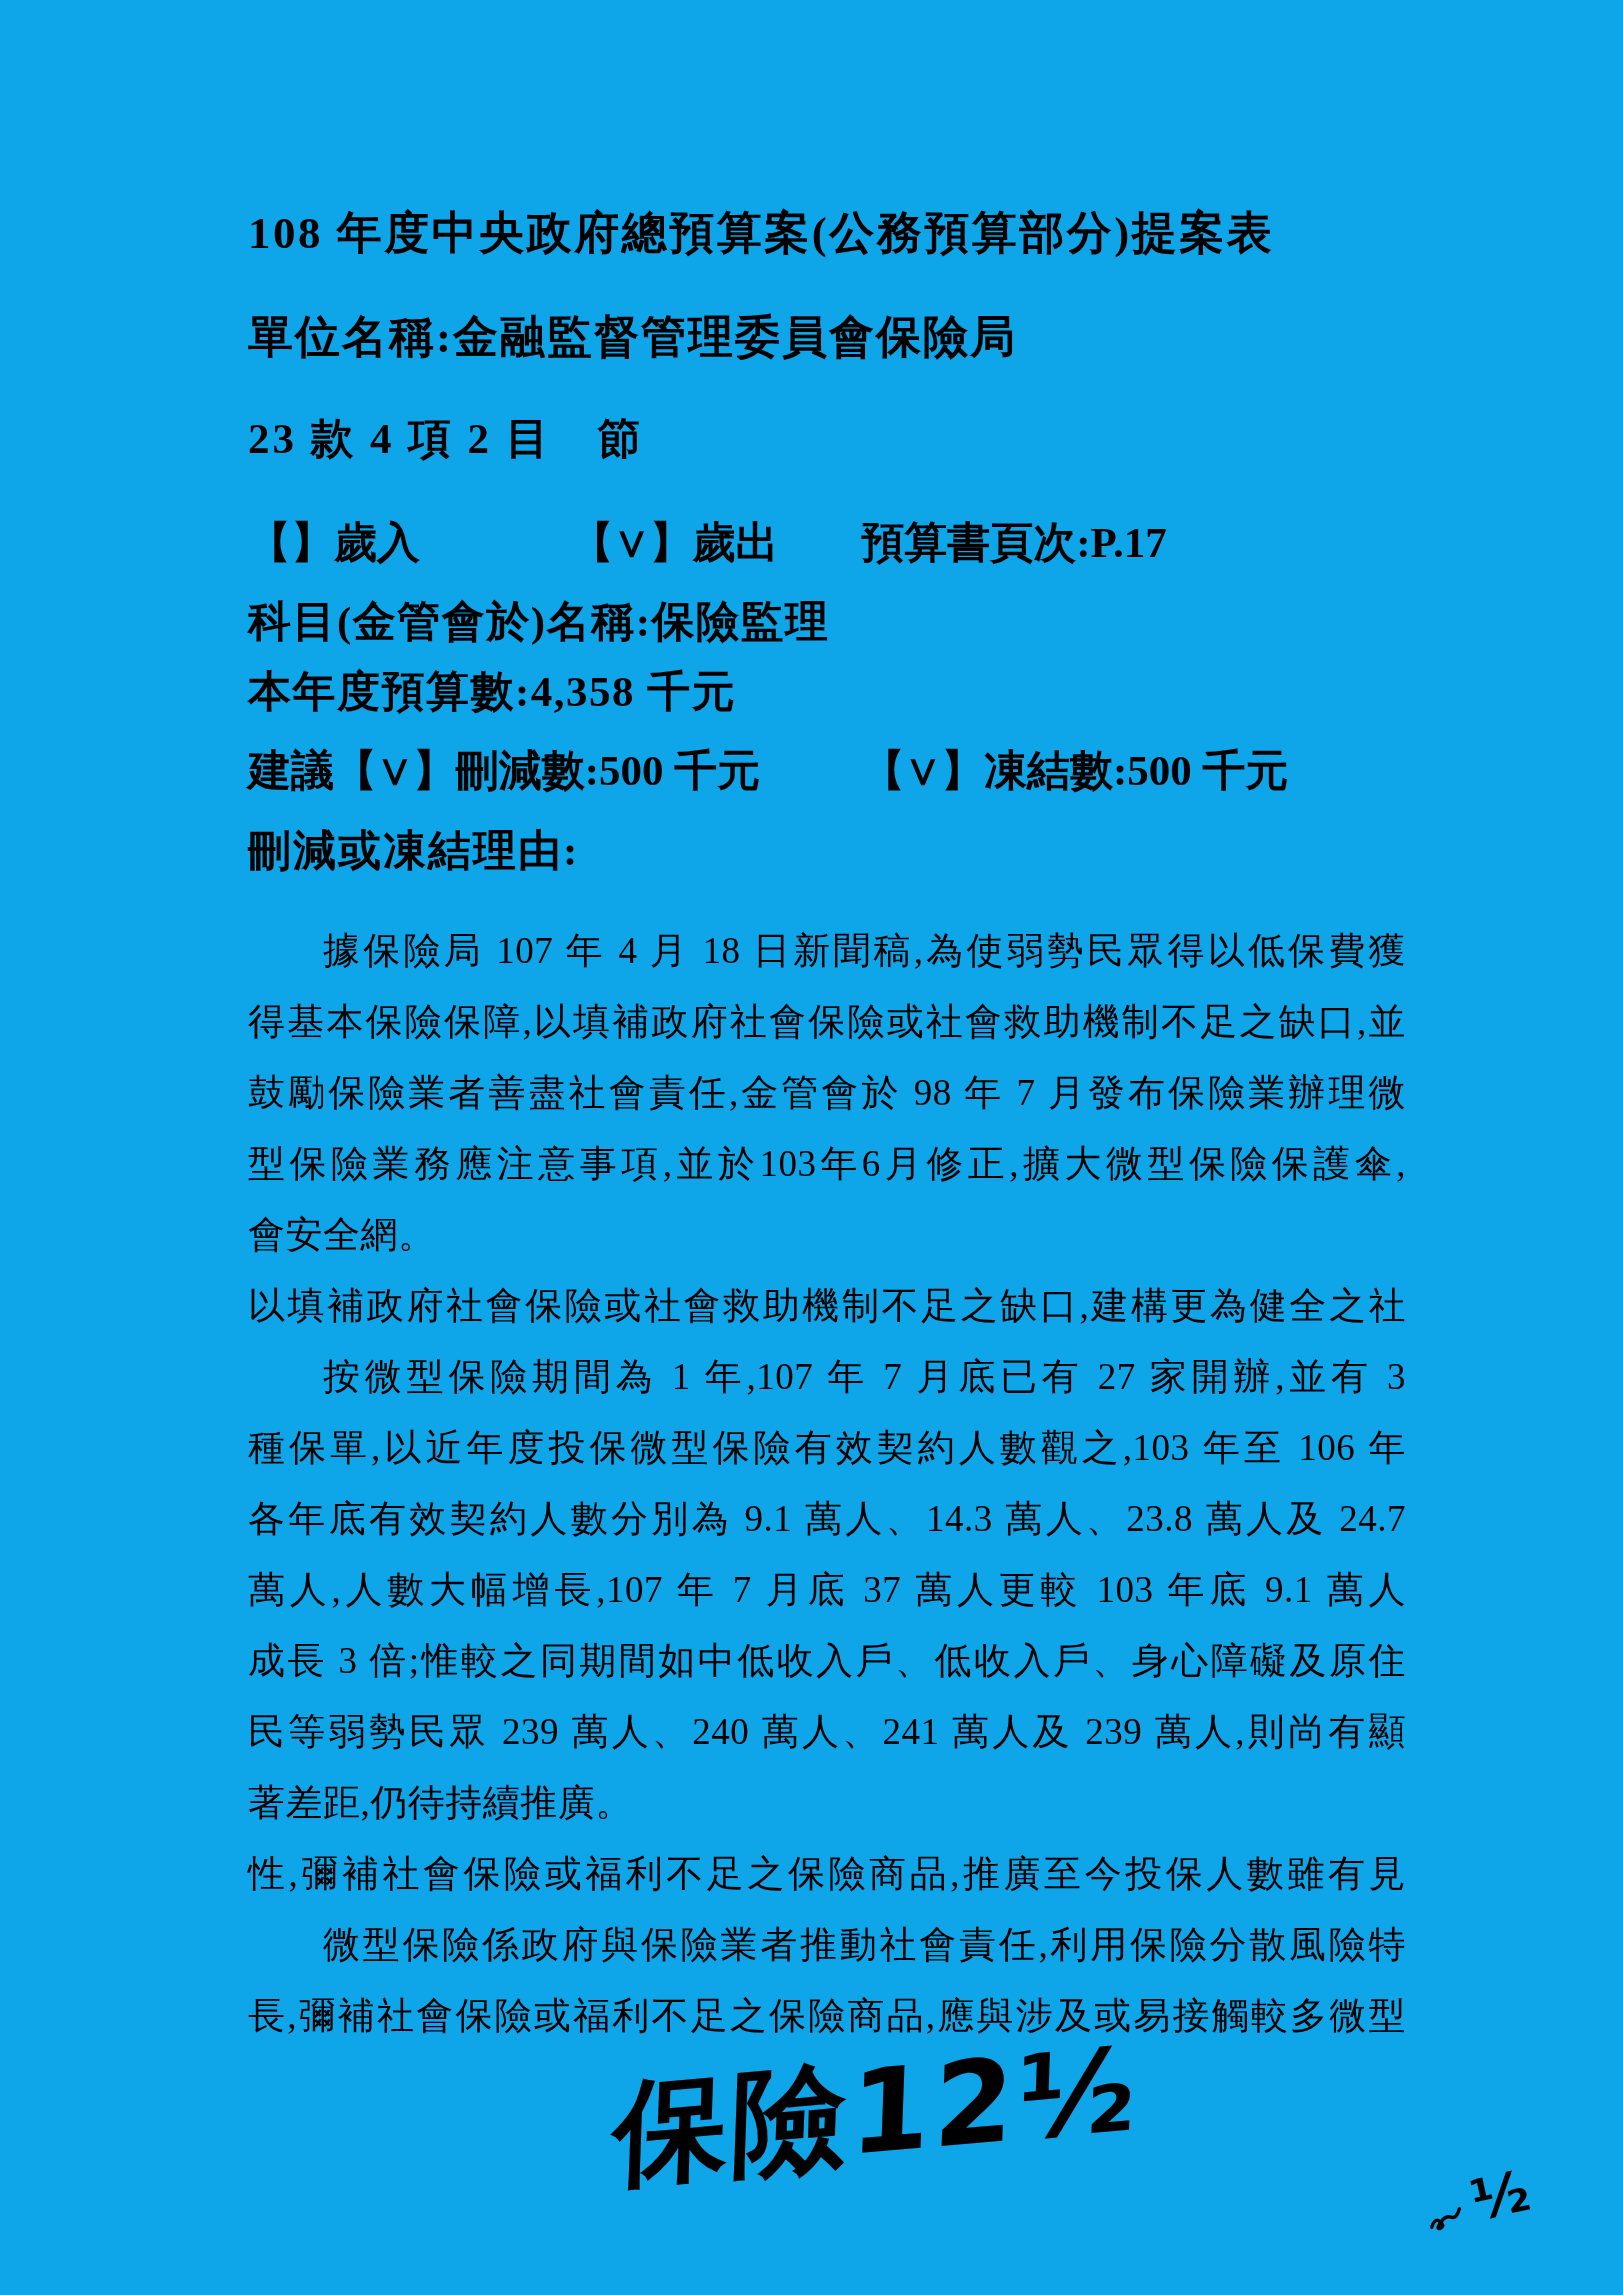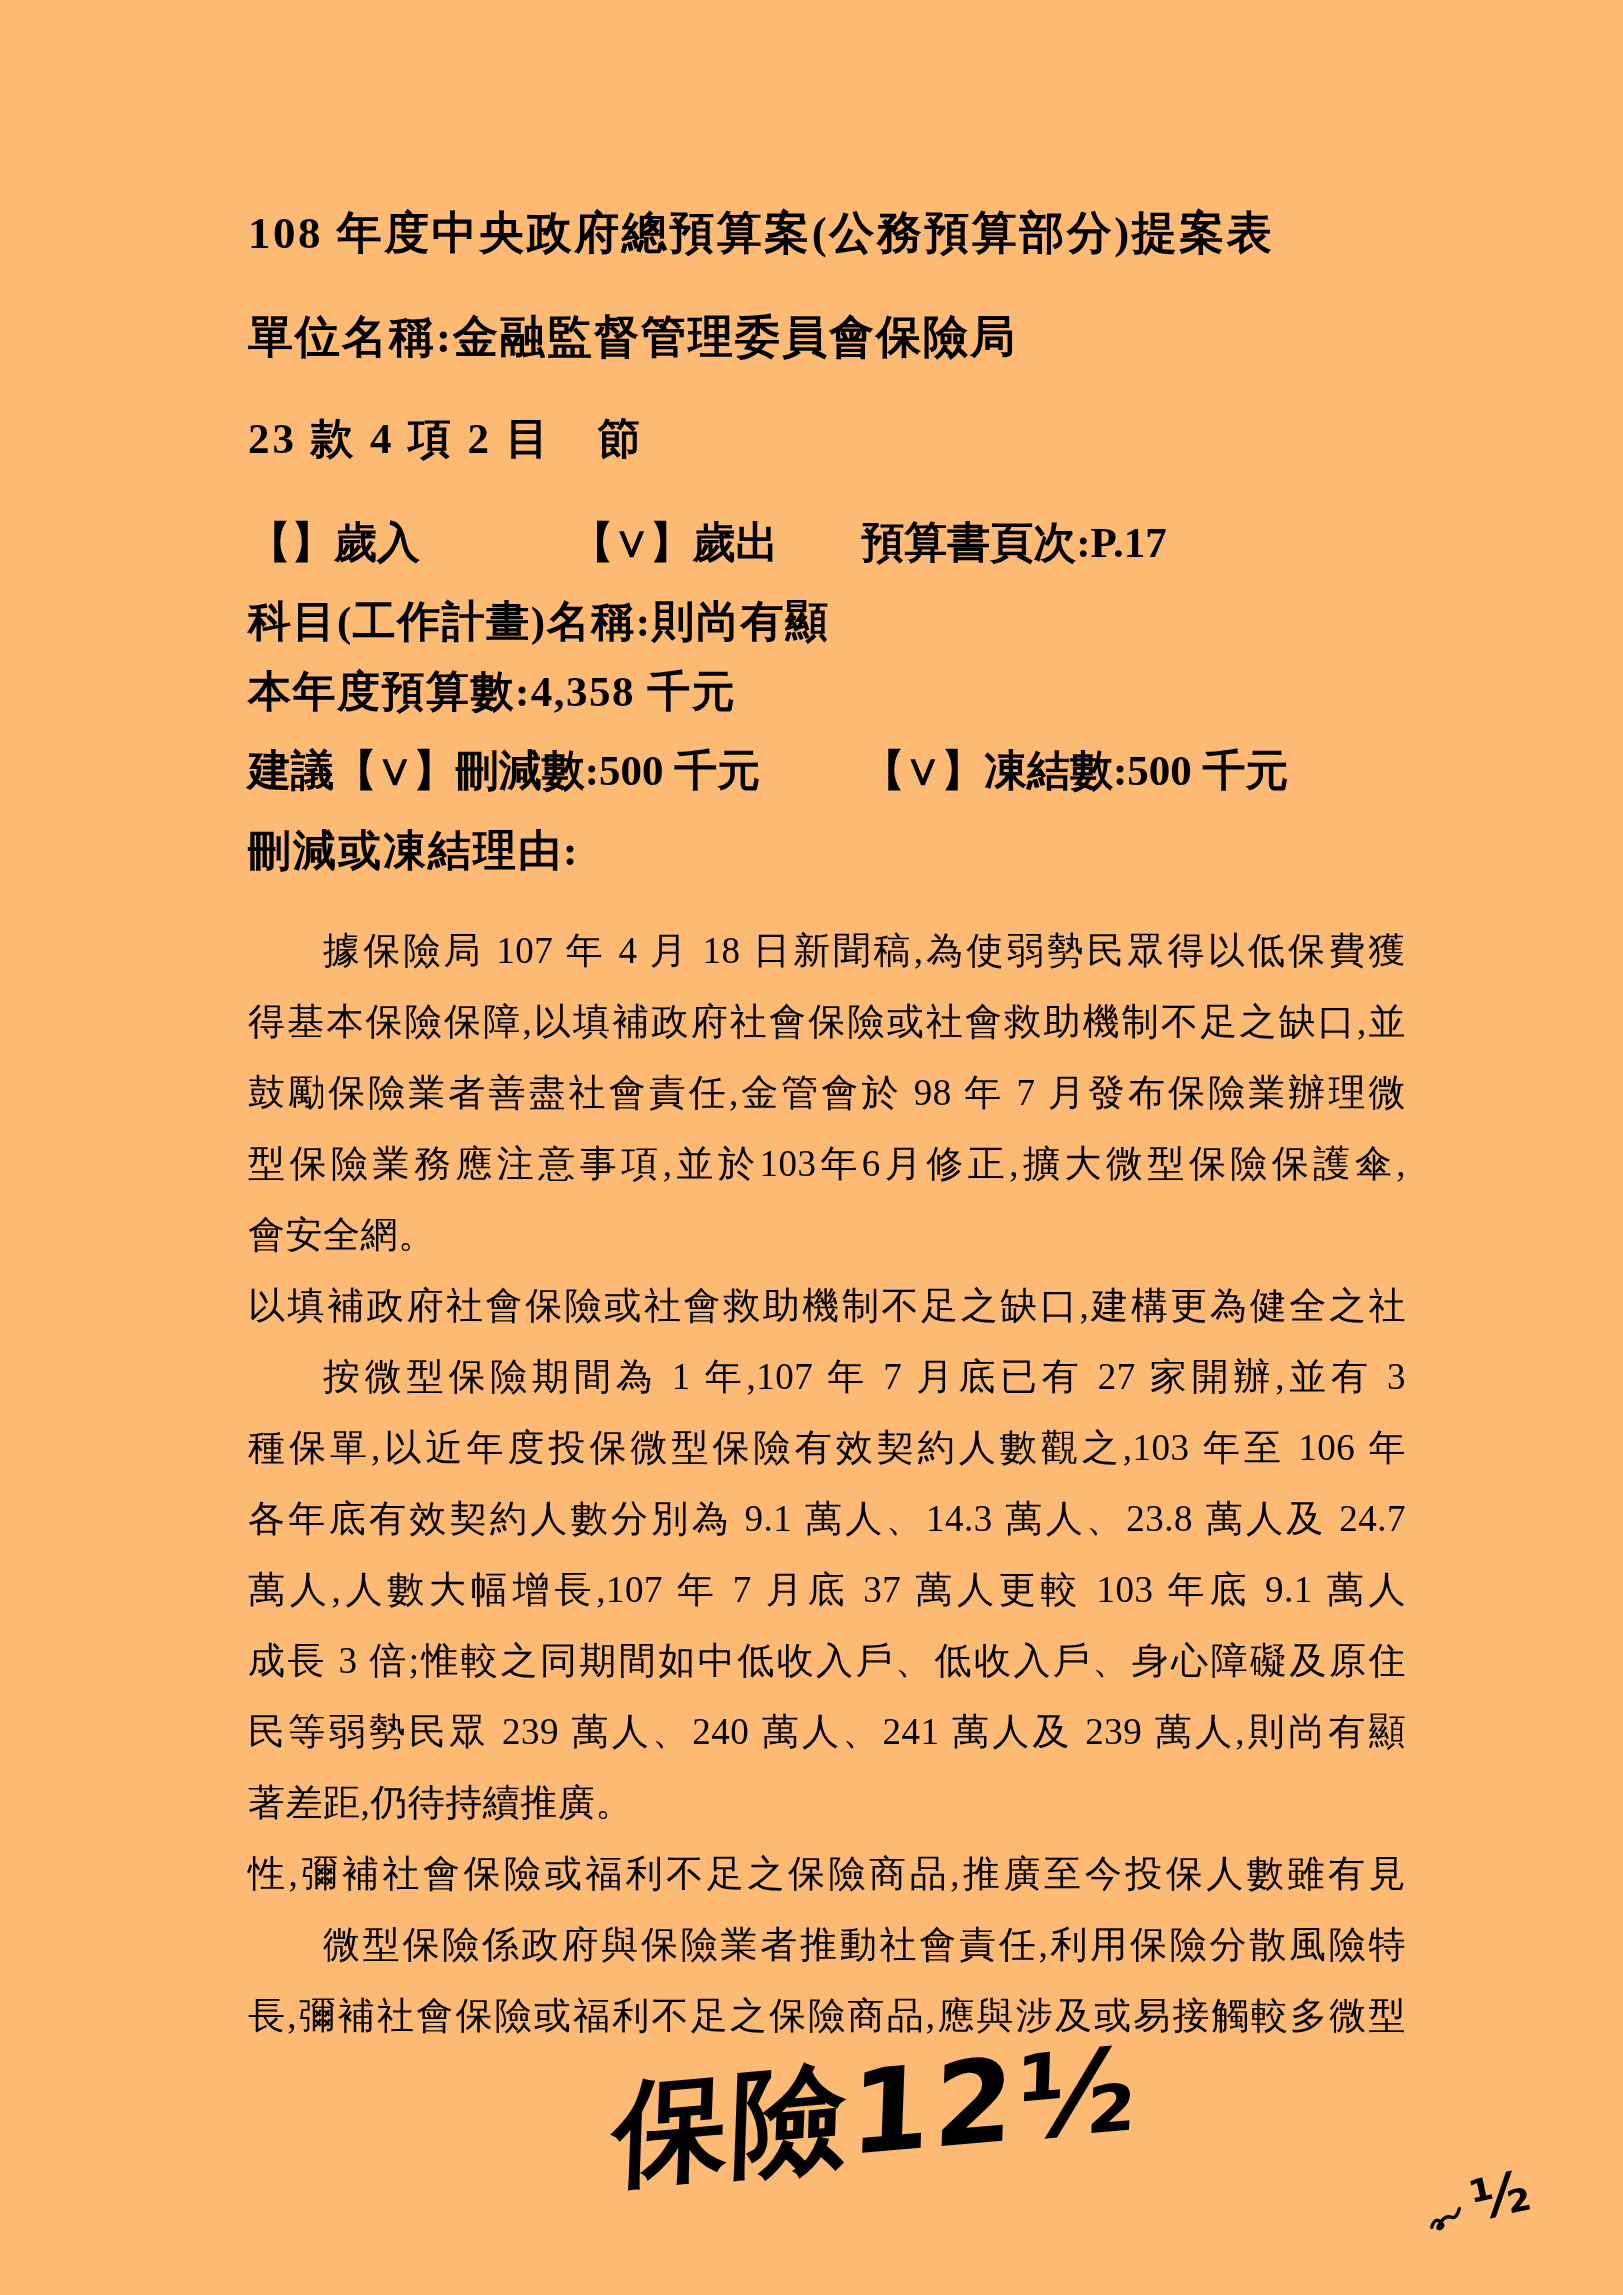--- a/index.html
+++ b/index.html
@@ -1,20 +1,20 @@
 <!DOCTYPE html>
 <html style="font-size:7.8px"><head>
 <meta charset="utf-8">
 <style>
   html, body { margin: 0; padding: 0; background: #d8d8d8; }
   .page {
     position: relative;
     width: 1624px;
     height: 2295px;
-    background: #fdba74;
+    background: #0ea5e9;
     font-family: "Liberation Serif", serif;
     color: #000000;
     overflow: hidden;
   }
   .content {
     position: absolute;
     left: 248px;
     top: 211px;
     width: 1158px;
   }
@@ -75,21 +75,21 @@
     <div class="line unit">單位名稱:金融監督管理委員會保險局</div>
 
     <div class="line section">23 款 4 項 2 目　節</div>
 
     <div class="row">
       <span>【】歲入</span>
       <span class="gap-a">【∨】歲出</span>
       <span class="gap-b">預算書頁次:P.17</span>
     </div>
 
-    <div class="line subject">科目(工作計畫)名稱:則尚有顯</div>
+    <div class="line subject">科目(金管會於)名稱:保險監理</div>
 
     <div class="line budget">本年度預算數:4,358 千元</div>
 
     <div class="proposal">
       <span>建議【∨】刪減數:500 千元</span>
       <span class="gap-c">【∨】凍結數:500 千元</span>
     </div>
 
     <div class="line reason">刪減或凍結理由:</div>
 

